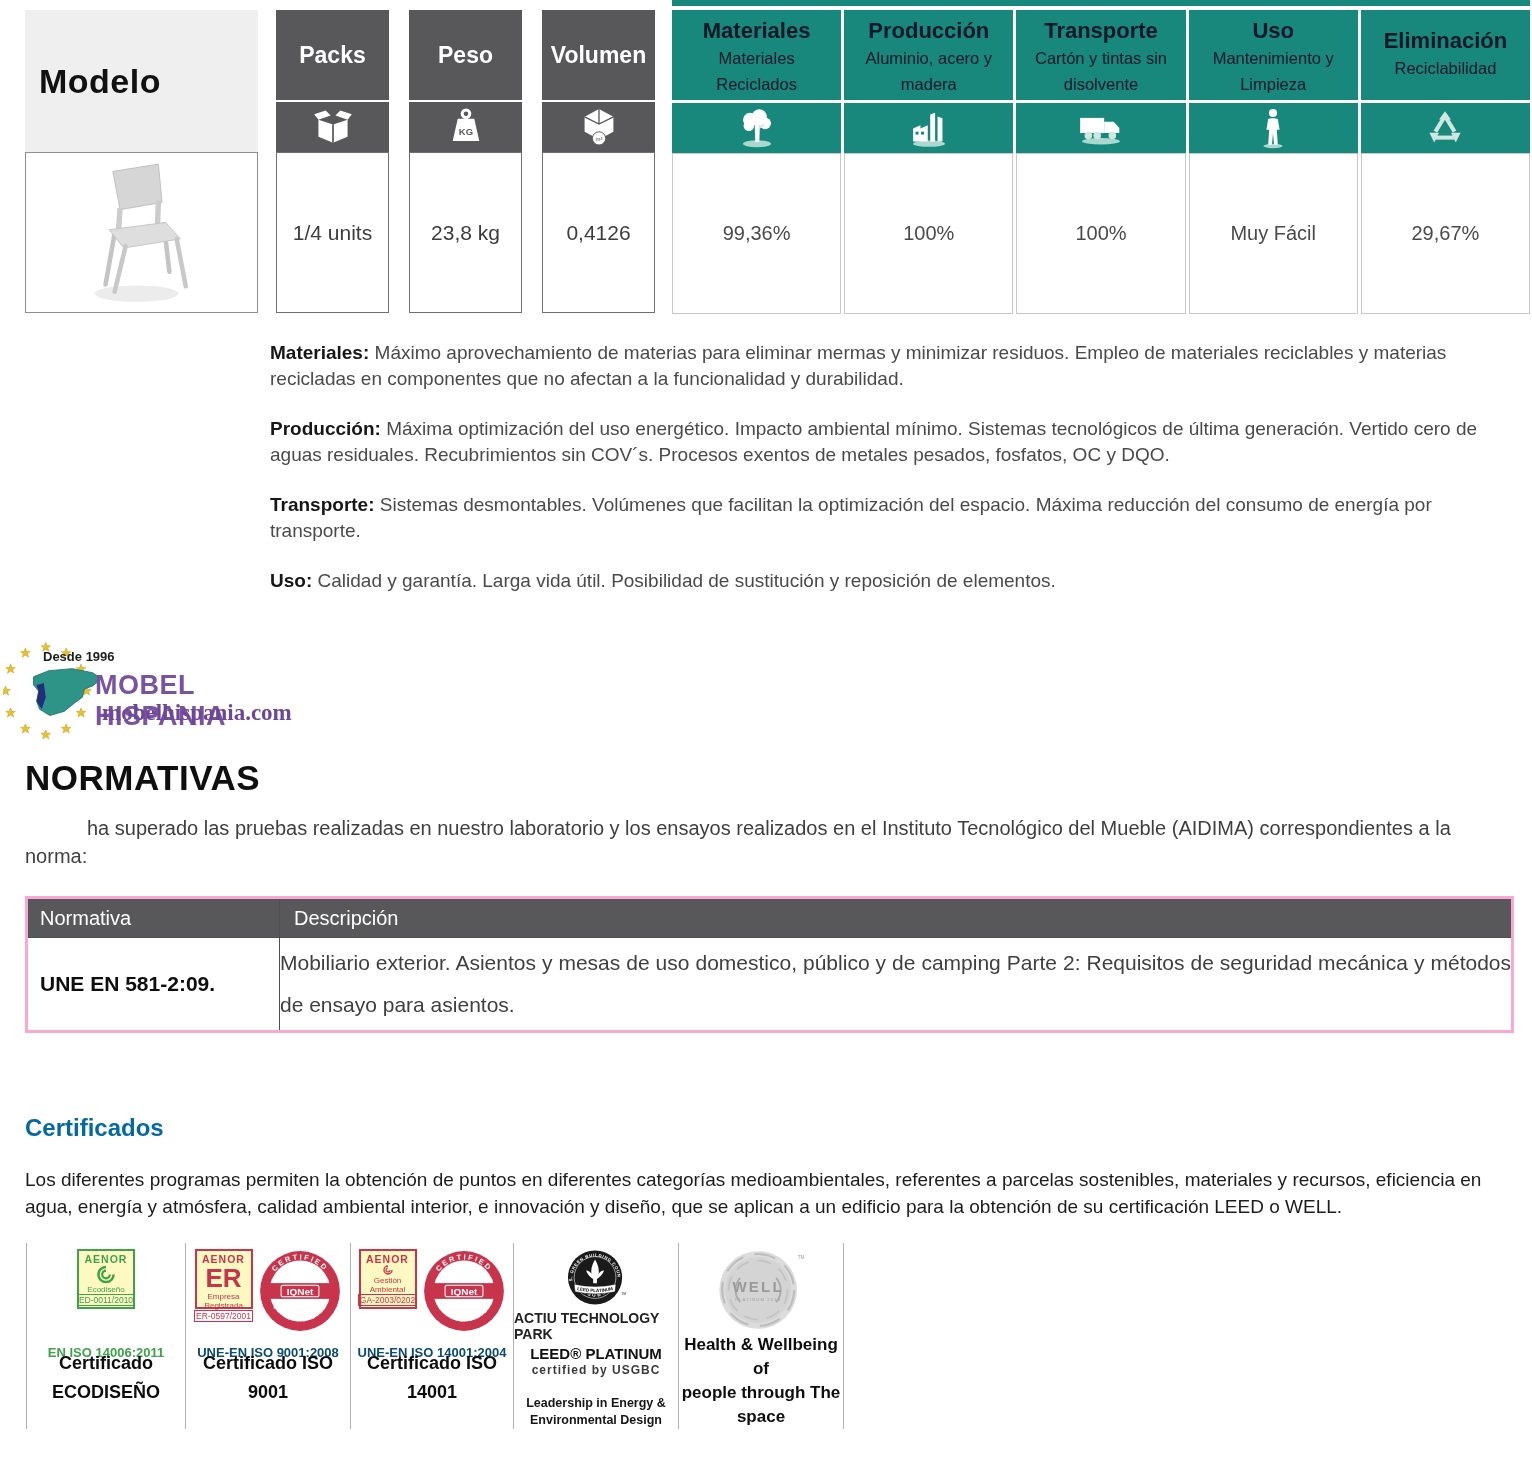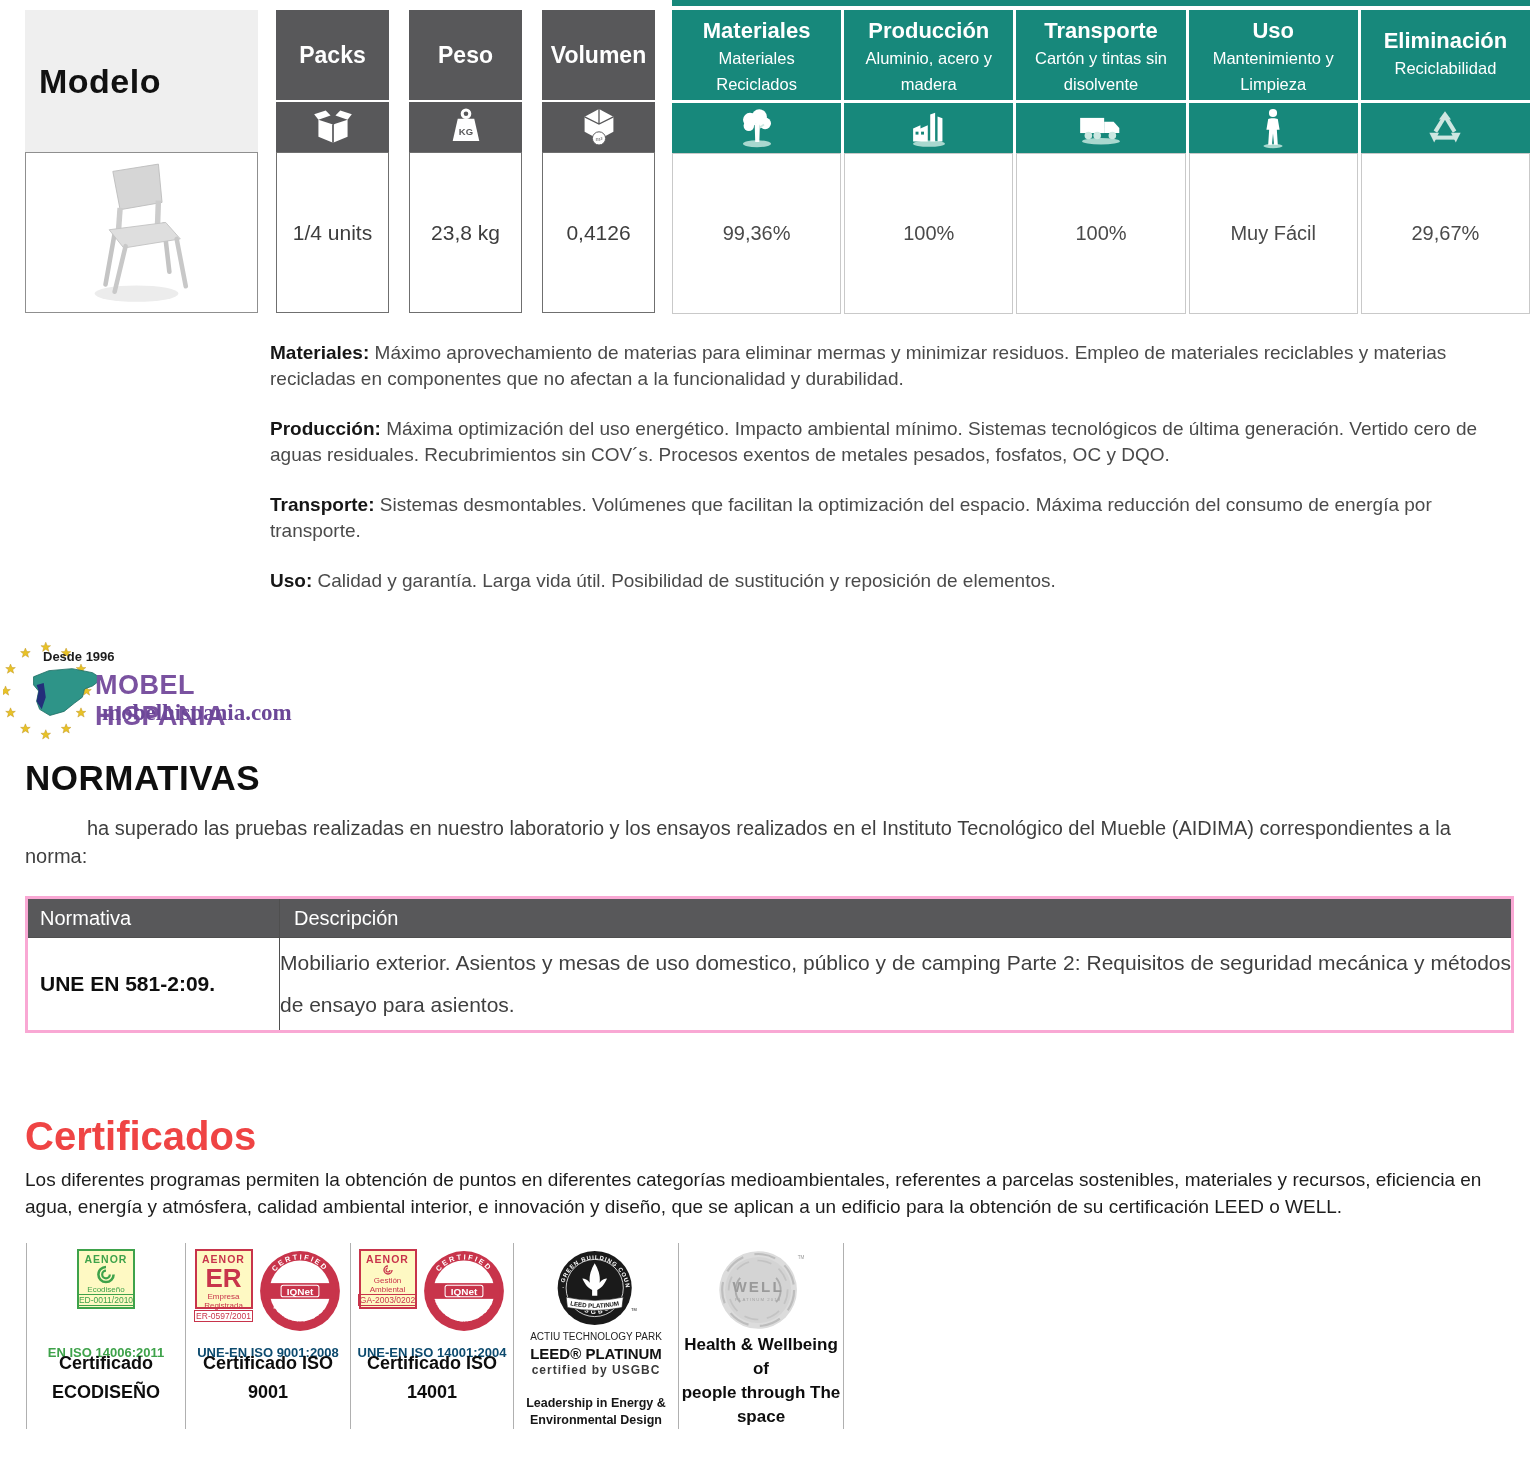--- a/index.html
+++ b/index.html
@@ -19,21 +19,21 @@
   .packs-table{left:276px;width:379px;gap:20px;}
   .eco-table{left:672px;width:858px;gap:3px;}
   .col{flex:1;display:flex;flex-direction:column;min-width:0;}
 
   .head-gray{height:90px;background:#58585A;color:#fff;display:flex;align-items:center;justify-content:center;
              font-size:23px;font-weight:700;}
   .icon-gray{height:50px;background:#58585A;margin-top:2px;display:flex;align-items:center;justify-content:center;}
   .val-gray{height:159px;background:#fff;border:1px solid #6f6f6f;display:flex;align-items:center;
             justify-content:center;font-size:21px;color:#3d3d3d;}
 
-  .head-teal{height:90px;background:#17887B;color:#ffffff;text-align:center;padding-top:7px;box-sizing:border-box;}
+  .head-teal{height:90px;background:#17887B;color:#0f172a;text-align:center;padding-top:7px;box-sizing:border-box;}
   .head-teal .t{font-size:22px;font-weight:700;line-height:28px;}
   .head-teal .s{font-size:16.5px;font-weight:400;line-height:26px;padding:0 6px;}
   .icon-teal{height:50px;background:#17887B;margin-top:3px;display:flex;align-items:center;justify-content:center;}
   .val-teal{height:159px;background:#fff;border:1px solid #c9c9c9;display:flex;align-items:center;
             justify-content:center;font-size:20px;color:#4a4a4a;}
 
   
   .descs{position:absolute;left:270px;top:340px;width:1246px;}
   .desc{margin:0 0 24px 0;font-size:19px;line-height:26px;color:#4a4a4a;}
   .desc b{color:#161616;font-weight:700;}
@@ -56,41 +56,41 @@
        border-right:1px solid #4f4f4f;}
   .nc2{flex:1;box-sizing:border-box;padding:0 14px;display:flex;align-items:center;}
   .nhead .nc1,.nhead .nc2{font-size:20px;font-weight:400;height:38px;border-right-color:#4f4f4f;}
   .nrow1{height:57px;}
   .nrow2{min-height:84px;}
   .ncode{font-size:21px;font-weight:800;color:#0e0e0e;}
   .ndesc{font-size:21px;color:#3f3f3f;line-height:28px;}
   .nrow2 .ndesc{line-height:42px;text-align:justify;padding:4px 0;}
 
   
-  .cert-heading{position:absolute;left:25px;top:1114px;font-size:40px;font-weight:800;color:#ef4444;}
+  .cert-heading{position:absolute;left:25px;top:1114px;font-size:24px;font-weight:800;color:#0369a1;}
   .cert-intro{position:absolute;left:25px;top:1166px;width:1490px;font-size:19px;line-height:27px;color:#1d1d1d;}
   .cert-row{position:absolute;left:26px;top:1243px;height:186px;display:flex;border-right:1px solid #b0b0b0;}
   .cert-cell{border-left:1px solid #b0b0b0;box-sizing:border-box;padding-top:6px;display:flex;
              flex-direction:column;align-items:center;}
   .cw1{width:159px;}.cw2{width:165px;}.cw3{width:163px;}.cw4{width:165px;}.cw5{width:165px;}
 
   .aenor-pair{display:flex;align-items:flex-start;gap:5px;height:92px;}
   .aenor-box{width:58px;height:60px;border:2px solid;display:flex;flex-direction:column;align-items:center;
              box-sizing:border-box;padding:2px 1px 1px 1px;background:#fef9c3;}
   .aenor-box.green{border-color:#3EA24A;color:#3EA24A;}
   .aenor-box.red{border-color:#C8344B;color:#C8344B;}
   .aenor-brand{font-size:10.5px;font-weight:700;letter-spacing:1px;}
   .aenor-mark{font-size:26px;font-weight:800;line-height:26px;}
   .aenor-scheme{font-size:8px;line-height:9px;text-align:center;margin-top:1px;}
   .aenor-code{font-size:8.5px;border:1px solid;padding:0 1px;margin-top:auto;white-space:nowrap;}
   .iso-line{font-size:13px;font-weight:700;text-align:center;margin-top:4px;white-space:nowrap;}
   .iso-line.green{color:#3EA24A;}
   .iso-line.red{color:#0c4a6e;}
   .cert-caption{font-size:18px;font-weight:800;color:#0d0d0d;text-align:center;line-height:29px;margin-top:-11px;}
-  .leed-c1{font-size:10px;font-weight:400;color:#222;margin-top:4px;}
+  .leed-c1{font-size:14px;font-weight:700;color:#222;margin-top:4px;}
   .leed-c2{font-size:15px;font-weight:800;color:#111;margin-top:3px;}
   .leed-c3{font-size:12px;font-weight:600;color:#3a3a3a;letter-spacing:1px;margin-top:1px;}
   .leed-c45{font-size:12.5px;font-weight:800;color:#161616;line-height:17px;margin-top:18px;text-align:center;}
   .well-caption{font-size:17px;font-weight:800;color:#0d0d0d;text-align:center;line-height:24px;margin-top:2px;}
 </style>
 </head>
 <body>
 
 <div id="page">
 

